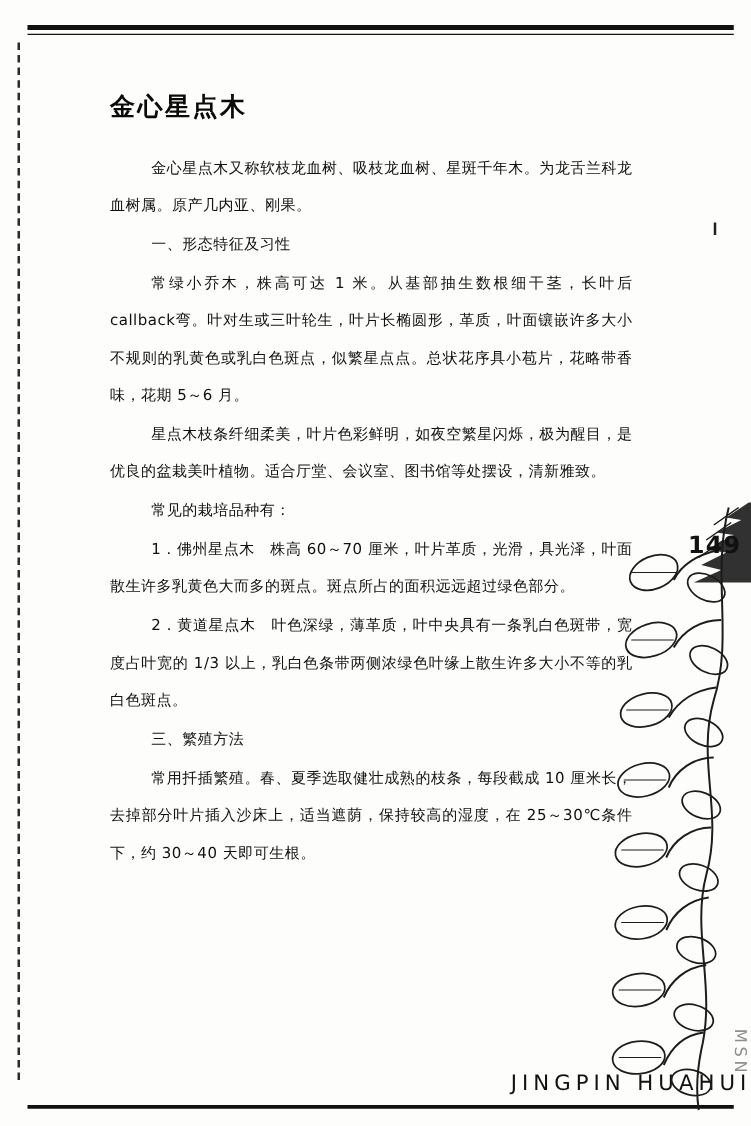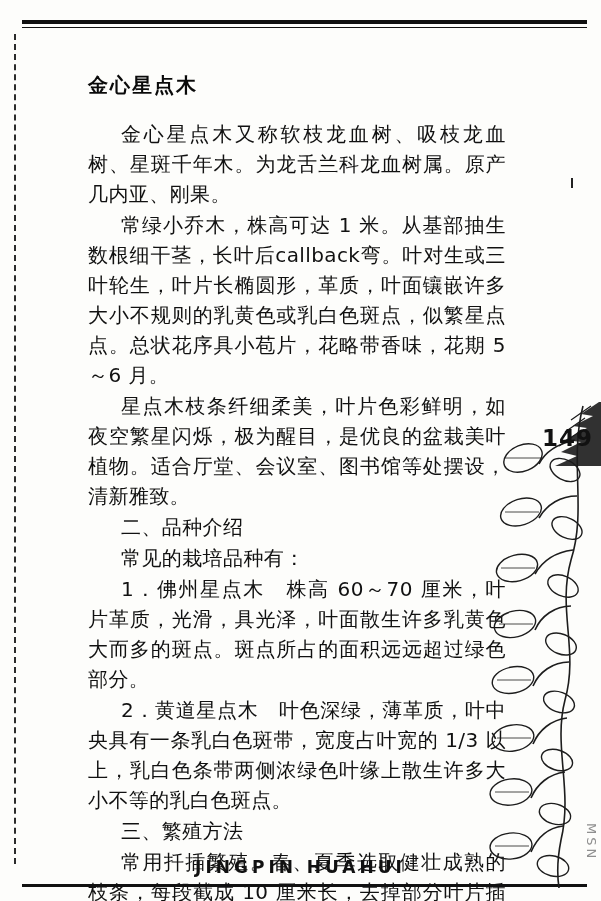--- a/index.html
+++ b/index.html
@@ -71,54 +71,54 @@
     font-family: "DejaVu Sans", sans-serif;
     font-size: 20px;
     font-weight: bold;
     letter-spacing: 2px;
     margin: 0 0 20px 0;
     color: #0a0a0a;
   }
 
   p.para {
     margin: 0 0 1px 0;
-    font-size: 20px;
+    font-size: 12px;
     line-height: 30px;
     color: #111;
     text-align: justify;
     text-justify: inter-ideograph;
     letter-spacing: 0.4px;
   }
   p.indent {
     text-indent: 33px;
   }
 
   
   .page-number {
     position: absolute;
     right: 8px;
     top: 425px;
     font-family: "DejaVu Sans", sans-serif;
-    font-size: 23px;
+    font-size: 19px;
     font-weight: bold;
     color: #111;
     letter-spacing: 1px;
     z-index: 6;
   }
 
   
   .footer {
     position: absolute;
     left: 0;
     right: 0;
     bottom: 24px;
-    text-align: center;
+    text-align: right;
     font-family: "DejaVu Sans", sans-serif;
     font-size: 17px;
-    font-weight: bold;
+    font-weight: normal;
     letter-spacing: 4px;
     color: #111;
   }
   .footer-rule {
     position: absolute;
     left: 22px;
     bottom: 14px;
     width: 565px;
     height: 3px;
     background: #111;
@@ -210,23 +210,23 @@
   </svg>
 
   <div class="watermark">MSN</div>
 
   <div class="page-number">149</div>
 
   <div class="column">
     <h1 class="title">金心星点木</h1>
 
     <p class="para indent">金心星点木又称软枝龙血树、吸枝龙血树、星斑千年木。为龙舌兰科龙血树属。原产几内亚、刚果。</p>
+    <p class="para indent">一、形态特征及习性</p>
     <p class="para indent">常绿小乔木，株高可达 1 米。从基部抽生数根细干茎，长叶后callback弯。叶对生或三叶轮生，叶片长椭圆形，革质，叶面镶嵌许多大小不规则的乳黄色或乳白色斑点，似繁星点点。总状花序具小苞片，花略带香味，花期 5～6 月。</p>
     <p class="para indent">星点木枝条纤细柔美，叶片色彩鲜明，如夜空繁星闪烁，极为醒目，是优良的盆栽美叶植物。适合厅堂、会议室、图书馆等处摆设，清新雅致。</p>
-    <p class="para indent">二、品种介绍</p>
     <p class="para indent">常见的栽培品种有：</p>
     <p class="para indent">1．佛州星点木　株高 60～70 厘米，叶片革质，光滑，具光泽，叶面散生许多乳黄色大而多的斑点。斑点所占的面积远远超过绿色部分。</p>
     <p class="para indent">2．黄道星点木　叶色深绿，薄革质，叶中央具有一条乳白色斑带，宽度占叶宽的 1/3 以上，乳白色条带两侧浓绿色叶缘上散生许多大小不等的乳白色斑点。</p>
     <p class="para indent">三、繁殖方法</p>
     <p class="para indent">常用扦插繁殖。春、夏季选取健壮成熟的枝条，每段截成 10 厘米长，去掉部分叶片插入沙床上，适当遮荫，保持较高的湿度，在 25～30℃条件下，约 30～40 天即可生根。</p>
 
   </div>
 
   <div class="footer">JINGPIN  HUAHUI</div>
   <div class="footer-rule"></div>

